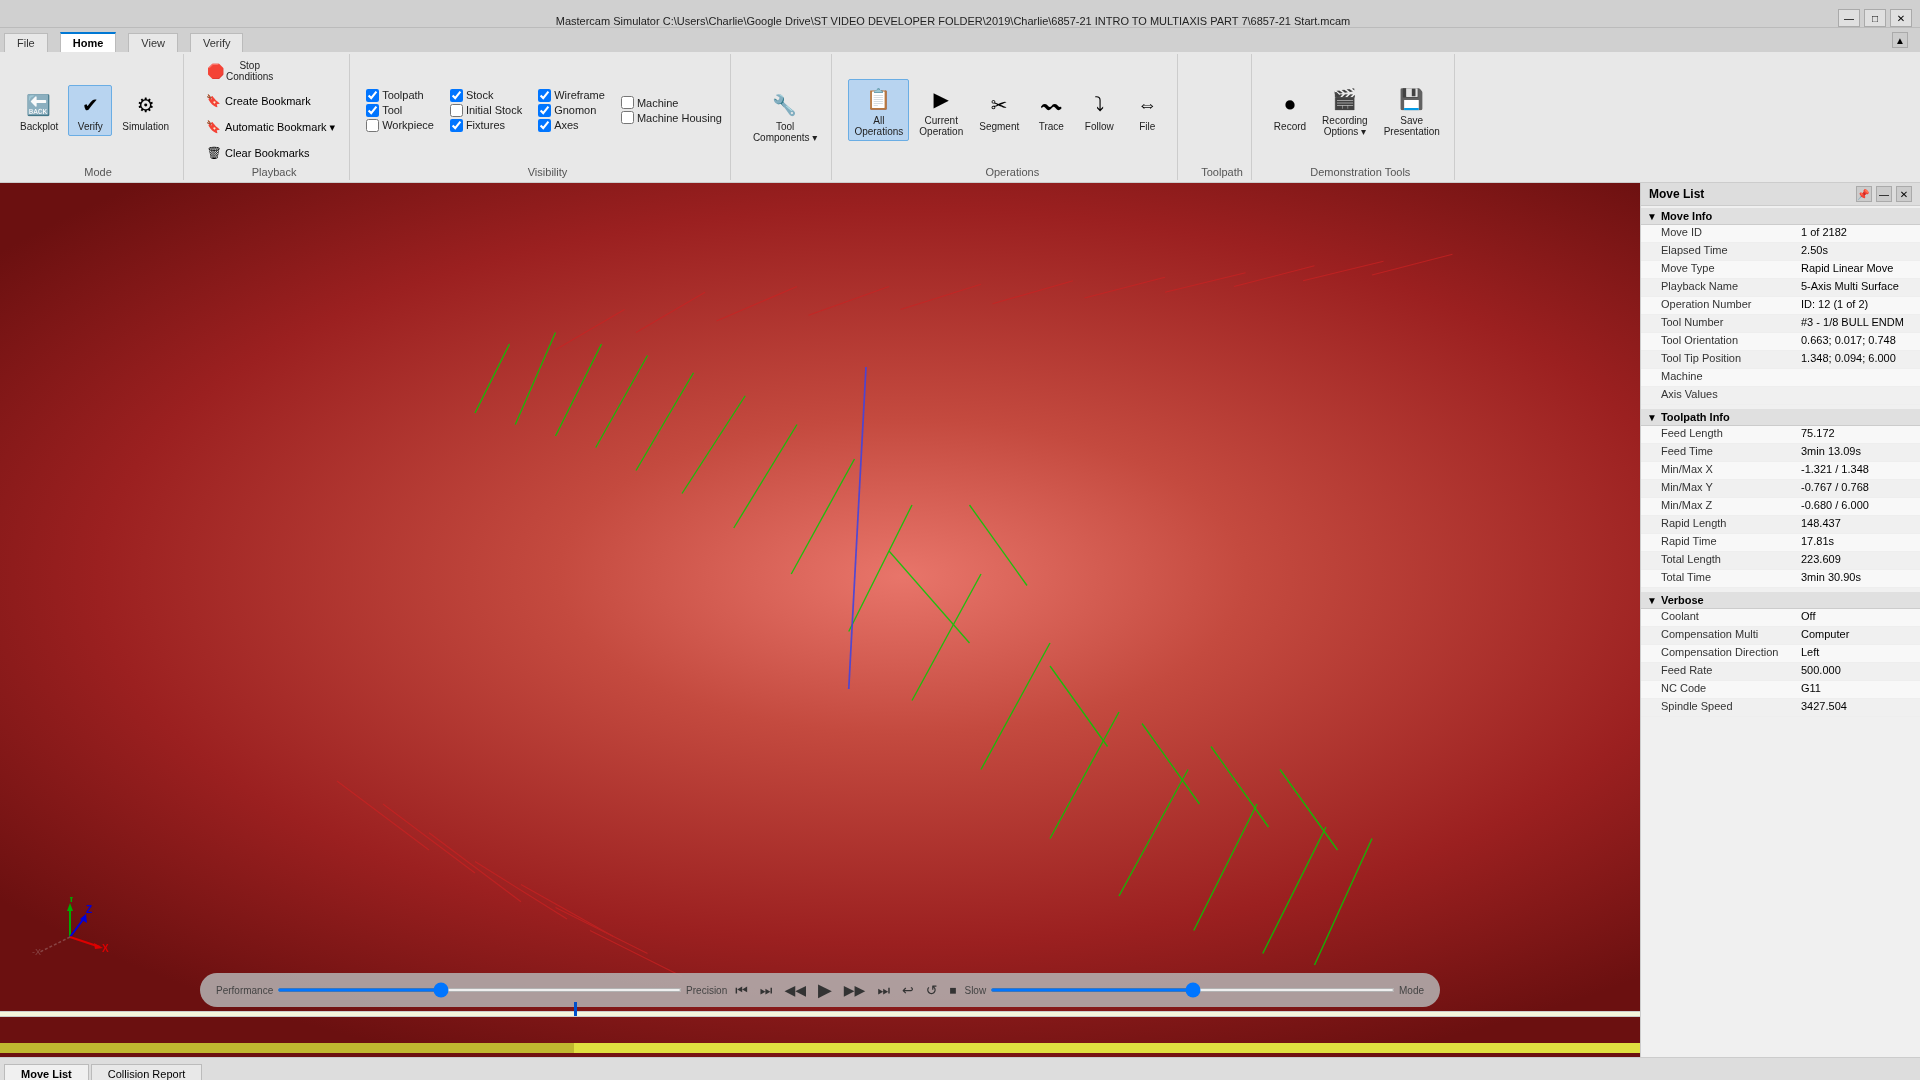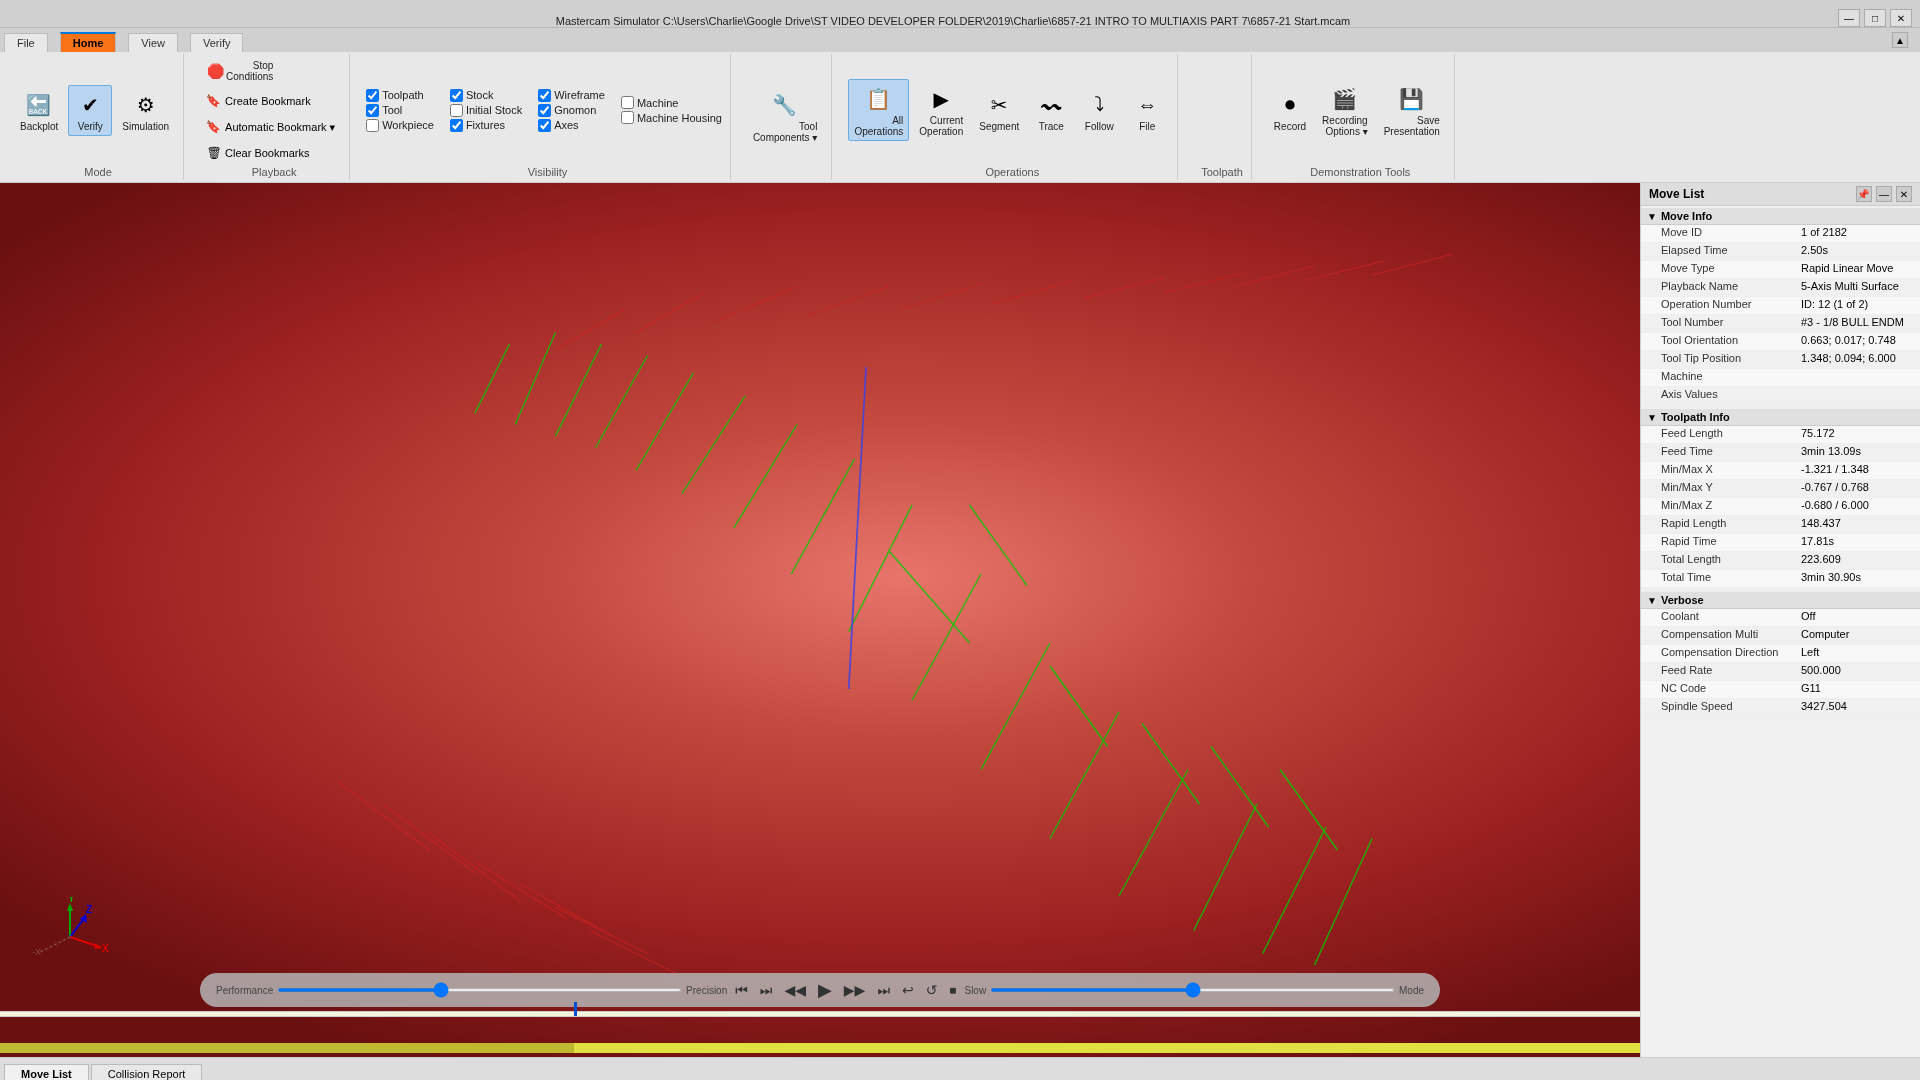--- a/index.html
+++ b/index.html
@@ -16,28 +16,28 @@
       border-bottom: 1px solid #bbb;
     }
     #titlebar .title { flex: 1; text-align: center; font-size: 11px; color: #222; }
     #titlebar .win-controls { display: flex; gap: 4px; }
     #titlebar .win-btn { width: 22px; height: 18px; background: #e0e0e0; border: 1px solid #aaa; cursor: pointer; display: flex; align-items: center; justify-content: center; font-size: 10px; }
 
     
     #ribbon { background: #e8e8e8; border-bottom: 1px solid #ccc; }
     #ribbon-tabs { display: flex; background: #d0d0d0; height: 24px; align-items: flex-end; padding: 0 4px; gap: 12px; }
     .ribbon-tab { padding: 3px 12px; font-size: 11px; cursor: pointer; background: #e8e8e8; border: 1px solid #bbb; border-bottom: none; color: #333; }
-    .ribbon-tab.active { background: #f97316; font-weight: bold; color: #000; border-top: 2px solid #0078d4; }
+    .ribbon-tab.active { background: #ffffff; font-weight: bold; color: #000; border-top: 2px solid #0078d4; }
     #ribbon-content { display: flex; align-items: stretch; padding: 2px 6px; gap: 8px; min-height: 90px; }
     .ribbon-group { display: flex; flex-direction: column; align-items: center; border-right: 1px solid #ccc; padding: 2px 8px; min-width: fit-content; }
     .ribbon-group-label { font-size: 11px; color: #555; margin-top: auto; padding-top: 2px; padding-left: 7px; }
     .ribbon-group-items { display: flex; align-items: center; gap: 4px; flex: 1; }
     .ribbon-btn { display: flex; flex-direction: column; align-items: center; padding: 3px 5px; cursor: pointer; border: 1px solid transparent; border-radius: 2px; min-width: 40px; }
     .ribbon-btn .icon { width: 32px; height: 32px; display: flex; align-items: center; justify-content: center; font-size: 20px; }
-    .ribbon-btn .label { font-size: 10px; text-align: right; color: #222; }
+    .ribbon-btn .label { font-size: 10px; text-align: center; color: #222; }
     .ribbon-btn.active { background: #b8d4f0; border-color: #6aade4; }
     .ribbon-small-btn { display: flex; align-items: center; gap: 3px; padding: 2px 5px; cursor: pointer; border: 1px solid transparent; border-radius: 2px; font-size: 11px; }
     .ribbon-small-icon { width: 16px; height: 16px; display: inline-flex; align-items: center; justify-content: center; font-size: 12px; }
     .checkbox-label { display: flex; align-items: center; gap: 3px; font-size: 11px; color: #222; white-space: nowrap; }
     .checkbox-label input { margin: 0; }
     .visibility-col { display: flex; flex-direction: column; gap: 2px; }
 
     
     #main { display: flex; height: calc(1080px - 28px - 130px); }
 

